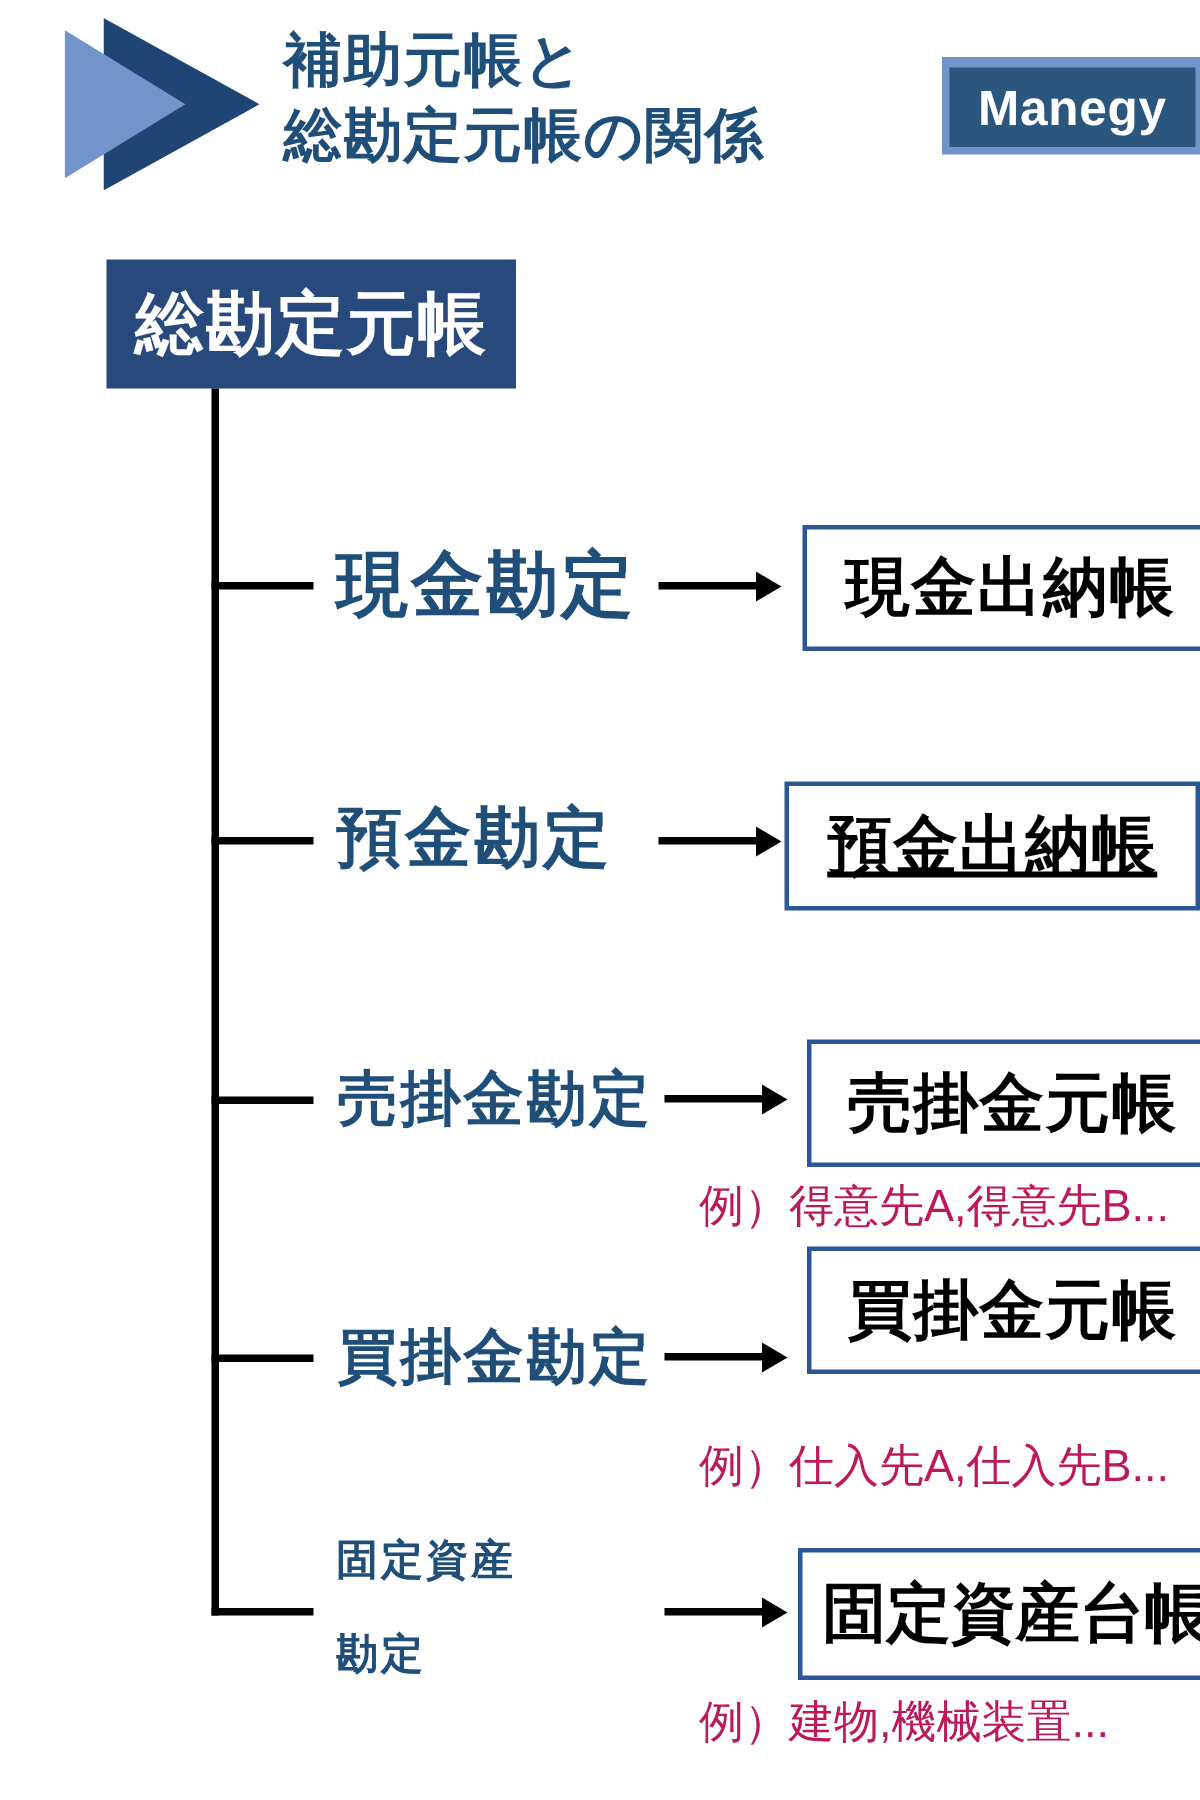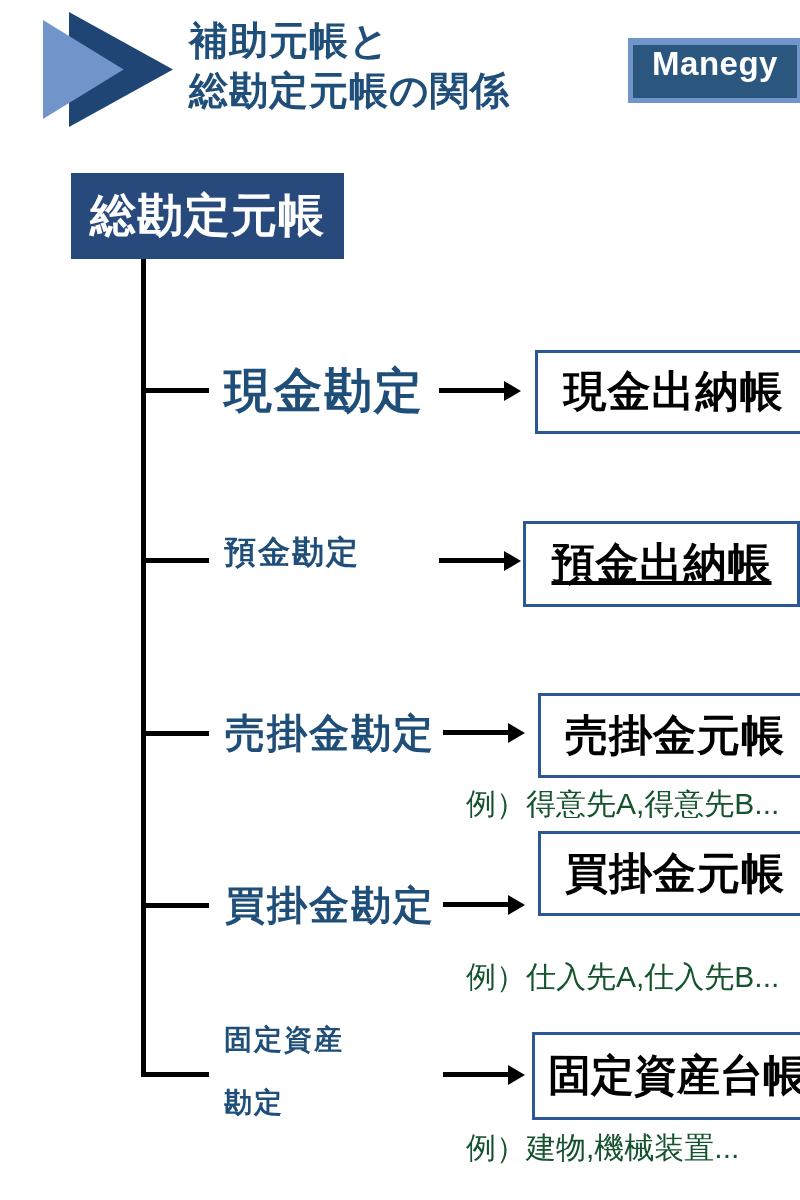--- a/index.html
+++ b/index.html
@@ -33,42 +33,42 @@
   .title {
     position:absolute; left:146px; top:16px;
     font-size:39px; font-weight:bold; color:var(--navy-text);
     line-height:50px; letter-spacing:1px; white-space:nowrap;
   }
   
   .logo { position:absolute; left:585px; top:38px; width:181px; height:65px; background:var(--light-blue); }
   .logo-inner {
     position:absolute; left:5px; top:7px; right:12px; bottom:5px;
     background:var(--logo-fill); color:#fff;
-    display:flex; align-items:flex-start; justify-content:center;
+    display:flex; align-items:center; justify-content:center;
     font-size:33px; font-weight:bold; letter-spacing:0.5px;
   }
   
   .root-box {
     position:absolute; left:28px; top:173px; width:273px; height:86px;
     background:var(--navy-fill); color:#ffffff;
     display:flex; align-items:center; justify-content:center;
     font-size:46px; font-weight:bold; letter-spacing:1px; white-space:nowrap;
   }
   
   .trunk { position:absolute; left:98px; top:259px; width:5px; height:818px; background:var(--line-black); }
   .stub  { position:absolute; left:98px; width:68px; height:5px; background:var(--line-black); }
   .stub.s1 { top:388px; } .stub.s2 { top:558px; } .stub.s3 { top:731px; }
   .stub.s4 { top:903px; } .stub.s5 { top:1072px; }
   
   .acct {
     position:absolute; color:var(--navy-text); font-weight:bold;
     letter-spacing:2px; white-space:nowrap; line-height:1.05;
   }
   .acct.a1 { left:181px; top:366px; font-size:48px; }
-  .acct.a2 { left:181px; top:536px; font-size:32px; }
+  .acct.a2 { left:181px; top:536px; font-size:44px; }
   .acct.a3 { left:182px; top:712px; font-size:40px; }
   .acct.a4 { left:182px; top:884px; font-size:40px; }
   .acct.a5 { left:181px; top:1008px; font-size:28px; line-height:63px; }
   
   .arrow { position:absolute; width:82px; height:20px; }
   .arrow::before {
     content:""; position:absolute; left:0; right:14px; top:7px; height:5px;
     background:var(--line-black);
   }
   .arrow::after {
@@ -87,21 +87,21 @@
     color:#000; font-weight:bold; display:flex; align-items:center; justify-content:center;
     font-size:43px; letter-spacing:1px; white-space:nowrap;
   }
   .ledger.b1 { left:492px; top:350px; width:277px; height:84px; }
   .ledger.b2 { left:480px; top:521px; width:277px; height:86px;text-decoration:underline; }
   .ledger.b3 { left:495px; top:693px; width:274px; height:85px; }
   .ledger.b4 { left:495px; top:831px; width:274px; height:85px; }
   .ledger.b5 { left:489px; top:1032px; width:290px; height:88px; letter-spacing:0; }
   
   .example {
-    position:absolute; left:423px; color:#14532d; font-size:30px; white-space:nowrap;
+    position:absolute; left:423px; color:#be185d; font-size:30px; white-space:nowrap;
   }
   .example.e3 { top:784px; }
   .example.e4 { top:957px; }
   .example.e5 { top:1128px; }
 </style>
 </head>
 <body>
 
 <div class="canvas">
 

